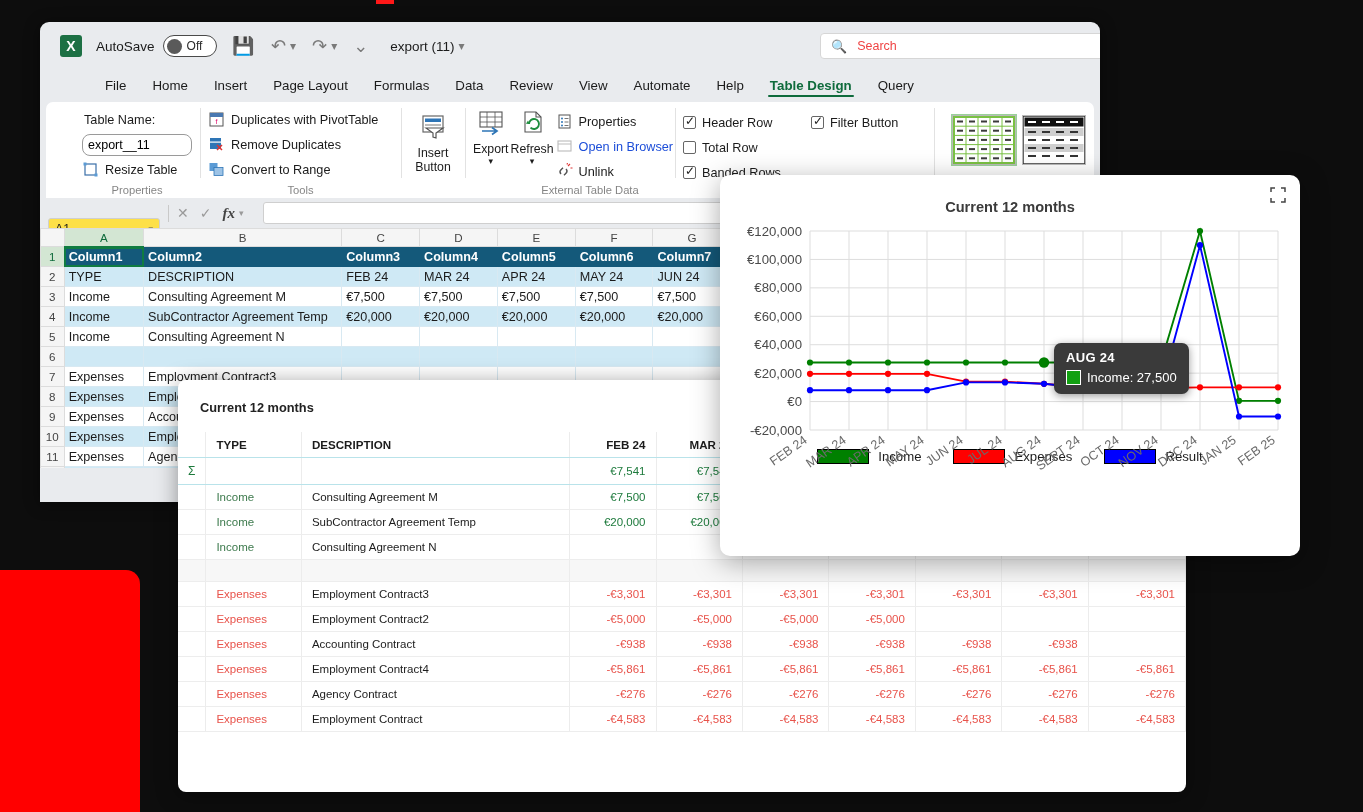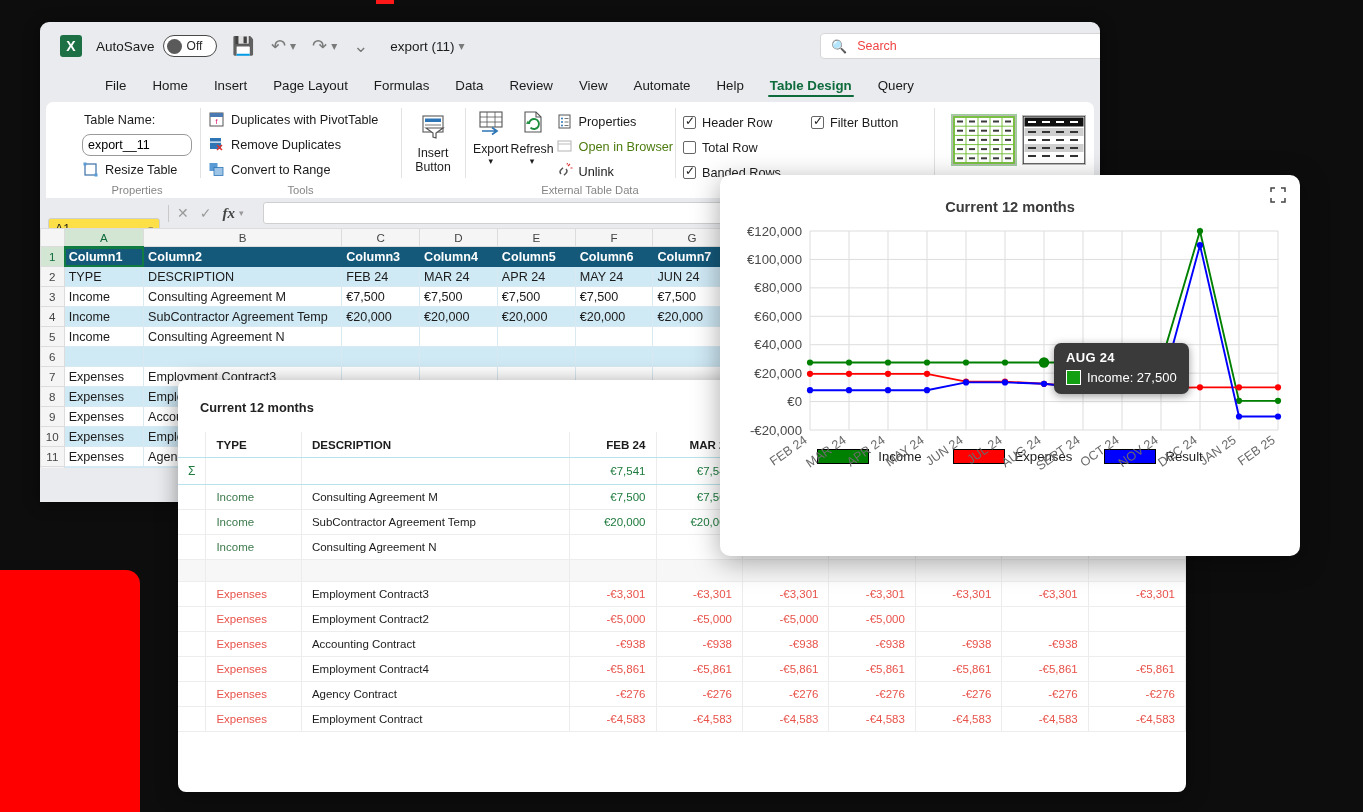--- a/index.html
+++ b/index.html
@@ -63,21 +63,21 @@
     height:2.4px; background:#0f6b3c; border-radius:2px;}
 
   
   .ribbon { margin:4px 6px 0 6px; height:96px; background:#fff; border-radius:7px 7px 0 0;
     display:flex; position:relative;padding-left:28px; }
   .rgroup { position:relative; padding:5px 8px 0; display:flex; flex-direction:column; }
   .rgroup + .rgroup:before { content:""; position:absolute; left:0; top:6px; bottom:20px; width:1px; background:#e2e2e2; }
   .glabel { position:absolute; bottom:2px; left:0; right:0; text-align:center;
     font-size:11.2px; color:#30303099; }
   .rrow { display:flex; align-items:center; gap:6px; height:25px; font-size:12.7px; color:#1b1b1b; white-space:nowrap;}
-  .rrow.dim { color:#4d7c0f; }
+  .rrow.dim { color:#1d4ed8; }
   .ico { width:17px; height:17px; flex:0 0 auto; display:inline-block; position:relative; }
   .tblname-input { width:110px; height:22px; border:1px solid #9a9a9a; border-radius:8px;
     font-size:12.5px; padding:1px 5px; font-family:"Liberation Sans", sans-serif; background:#fff; }
   .bigbtn { display:flex; flex-direction:column; align-items:center; justify-content:flex-start;
     width:56px; font-size:12.3px; color:#1b1b1b; padding-top:3px; line-height:1.15; }
   .bigbtn .bico { width:34px; height:30px; margin-bottom:2px; }
   .chk { width:13px; height:13px; border:1px solid #666; border-radius:2px; display:inline-block;
     position:relative; background:#fff; flex:0 0 auto;}
   .chk.on:after { content:"✓"; position:absolute; left:1px; top:-3px; font-size:12px; color:#222; }
   .styles-gal { display:flex; align-items:center; gap:6px; padding:8px 6px 0 10px; }

